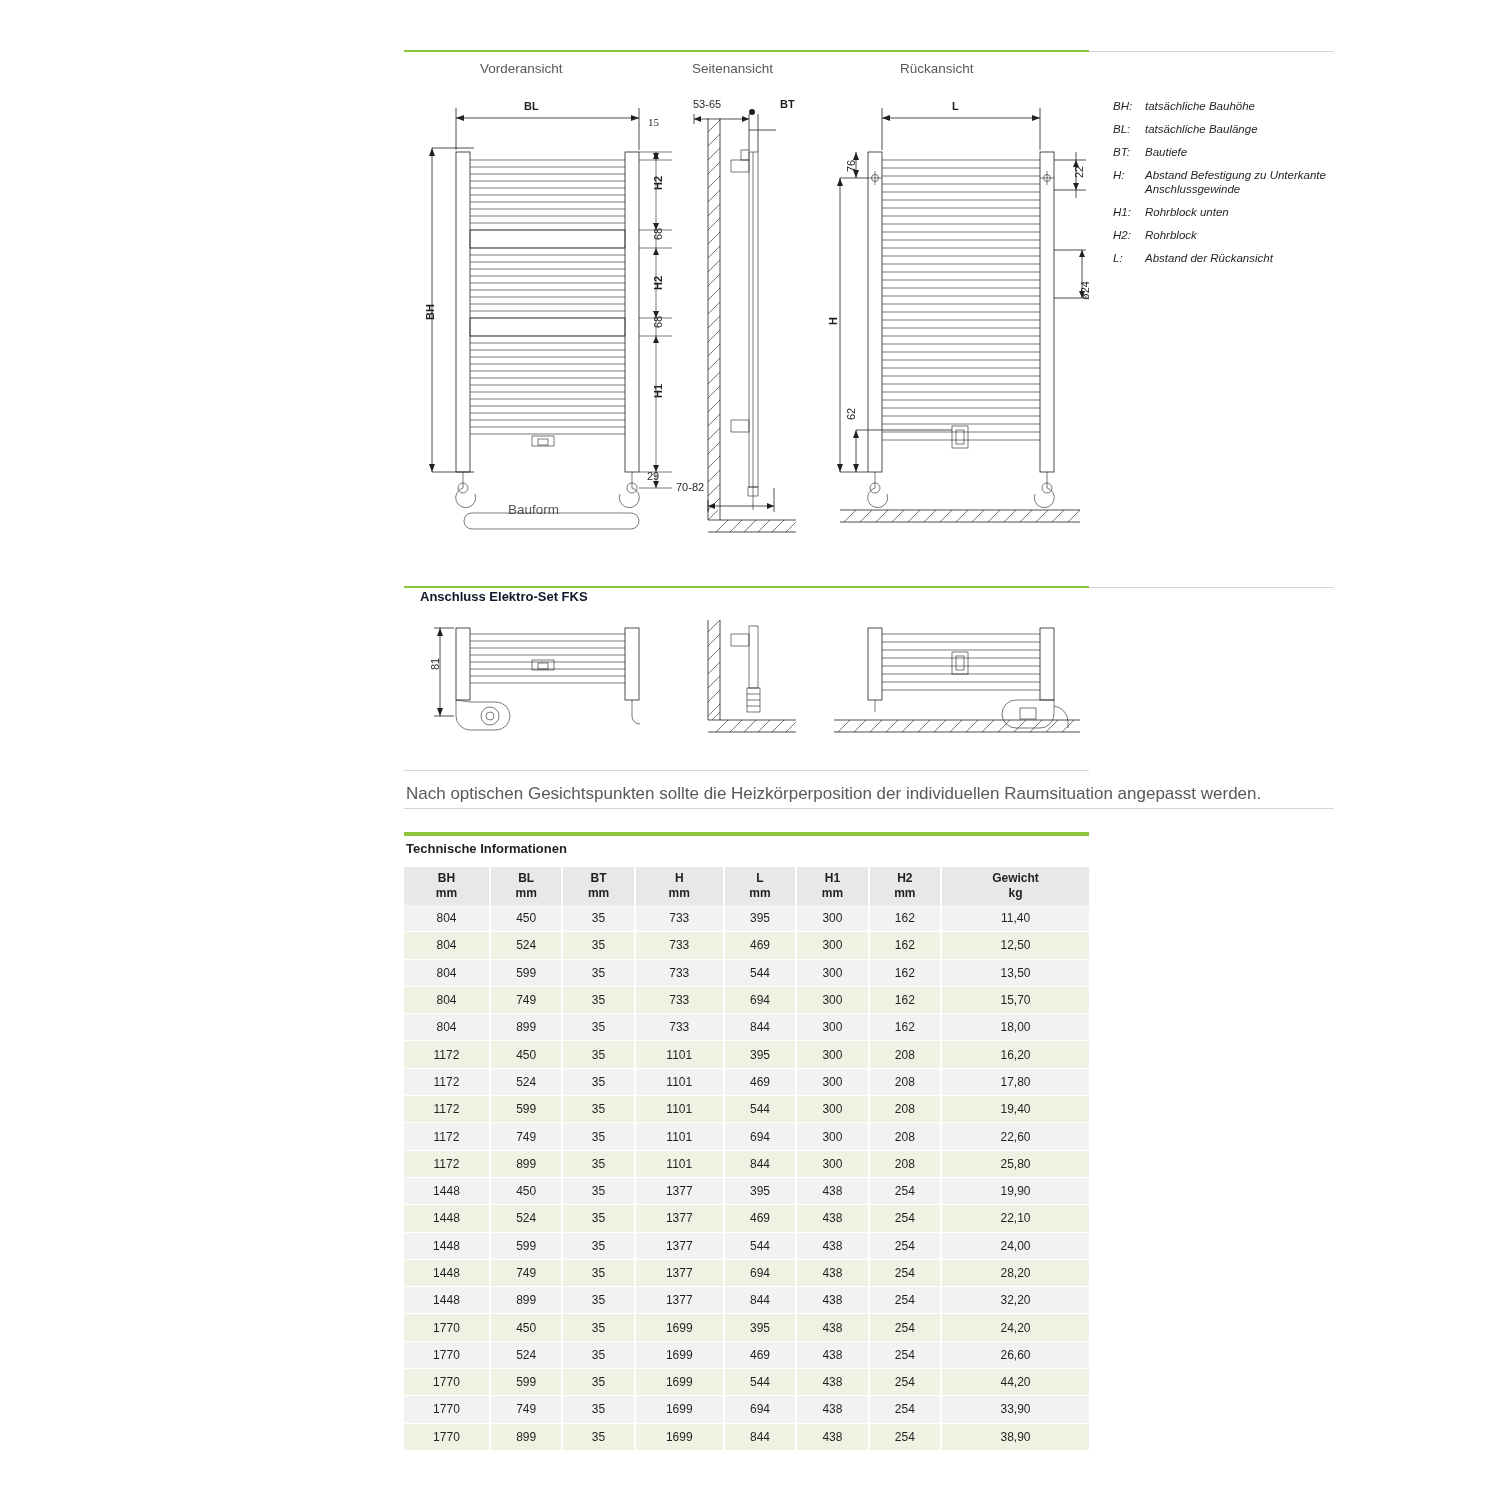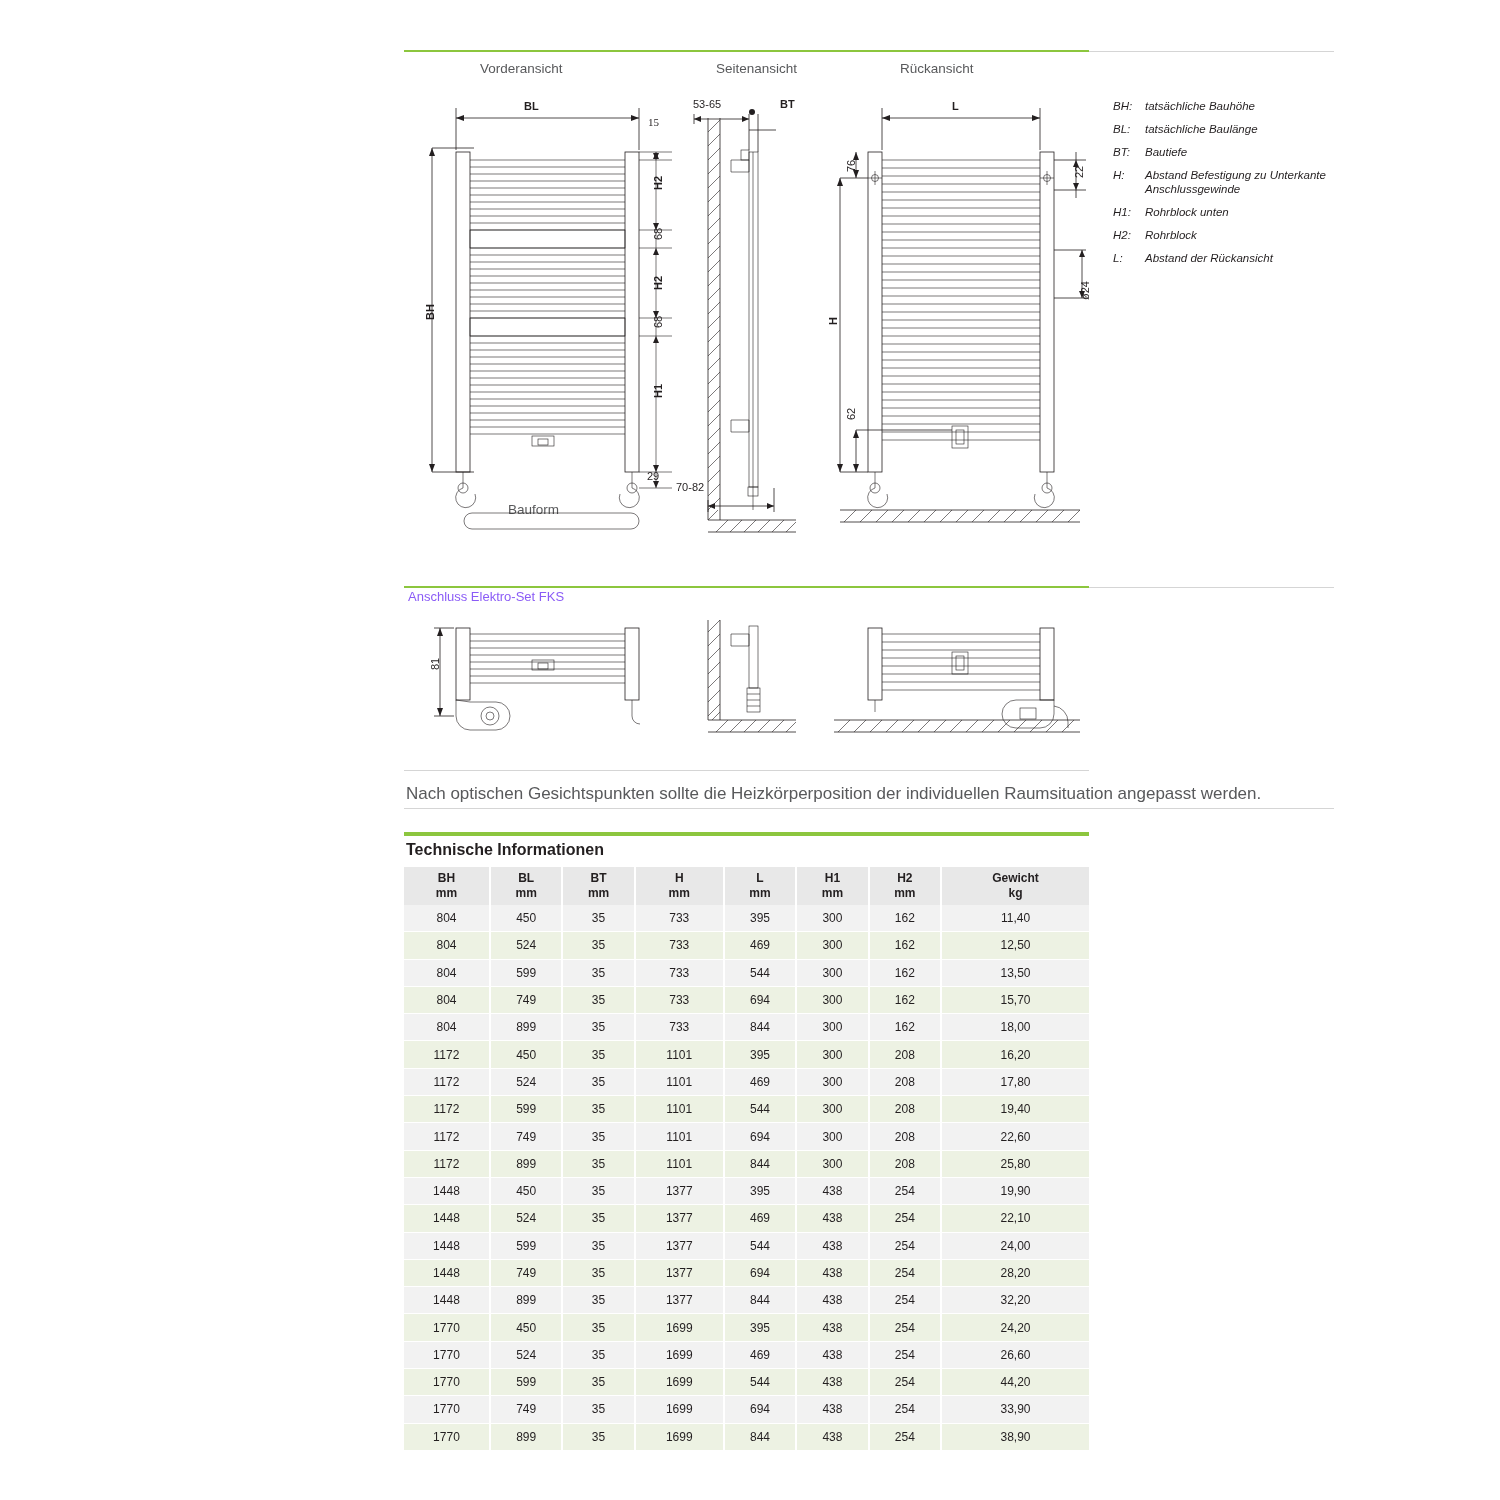--- a/index.html
+++ b/index.html
@@ -37,23 +37,24 @@
   .view-label {
     position: absolute;
     font-size: 13.5px;
     color: #58595b;
     white-space: nowrap;
   }
 
   .sec-title {
     position: absolute;
     font-size: 13px;
-    font-weight: normal;
-    color: #8b5cf6;
+    font-weight: bold;
+    color: #0f172a;
     white-space: nowrap;
+    margin-left: 12px;
   }
 
   .note-text {
     position: absolute;
     font-size: 17px;
     color: #58595b;
     white-space: nowrap;
   }
 
   
@@ -145,40 +146,40 @@
     left: 404px;
     top: 832px;
     width: 685px;
     height: 4px;
     background: #8cc63e;
   }
   .tbl-title {
     position: absolute;
     left: 406px;
     top: 841px;
-    font-size: 16px;
+    font-size: 13px;
     font-weight: bold;
   }
 
   svg { display: block; }
   .ln { stroke: #231f20; fill: none; }
   .thin { stroke-width: 0.8; }
   .thinner { stroke-width: 0.6; }
   .hatch { stroke: #231f20; stroke-width: 0.6; }
 </style>
 </head>
 <body>
 
 <div class="page">
 
   <div class="rule-green" style="left:404px; top:50px; width:685px; height:2px;"></div>
   <div class="rule-grey" style="left:1089px; top:51px; width:245px; height:1px;"></div>
 
   <div class="view-label" style="left:480px; top:61px;">Vorderansicht</div>
-  <div class="view-label" style="left:692px; top:61px;margin-left:24px;">Seitenansicht</div>
+  <div class="view-label" style="left:692px; top:61px;">Seitenansicht</div>
   <div class="view-label" style="left:900px; top:61px;">Rückansicht</div>
   <div class="view-label" style="left:508px; top:494px;margin-top:8px;">Bauform</div>
 
   <div class="legend">
     <div class="legend-row">
       <div class="legend-key">BH:</div>
       <div class="legend-val">tatsächliche Bauhöhe</div>
     </div>
     <div class="legend-row">
       <div class="legend-key">BL:</div>

